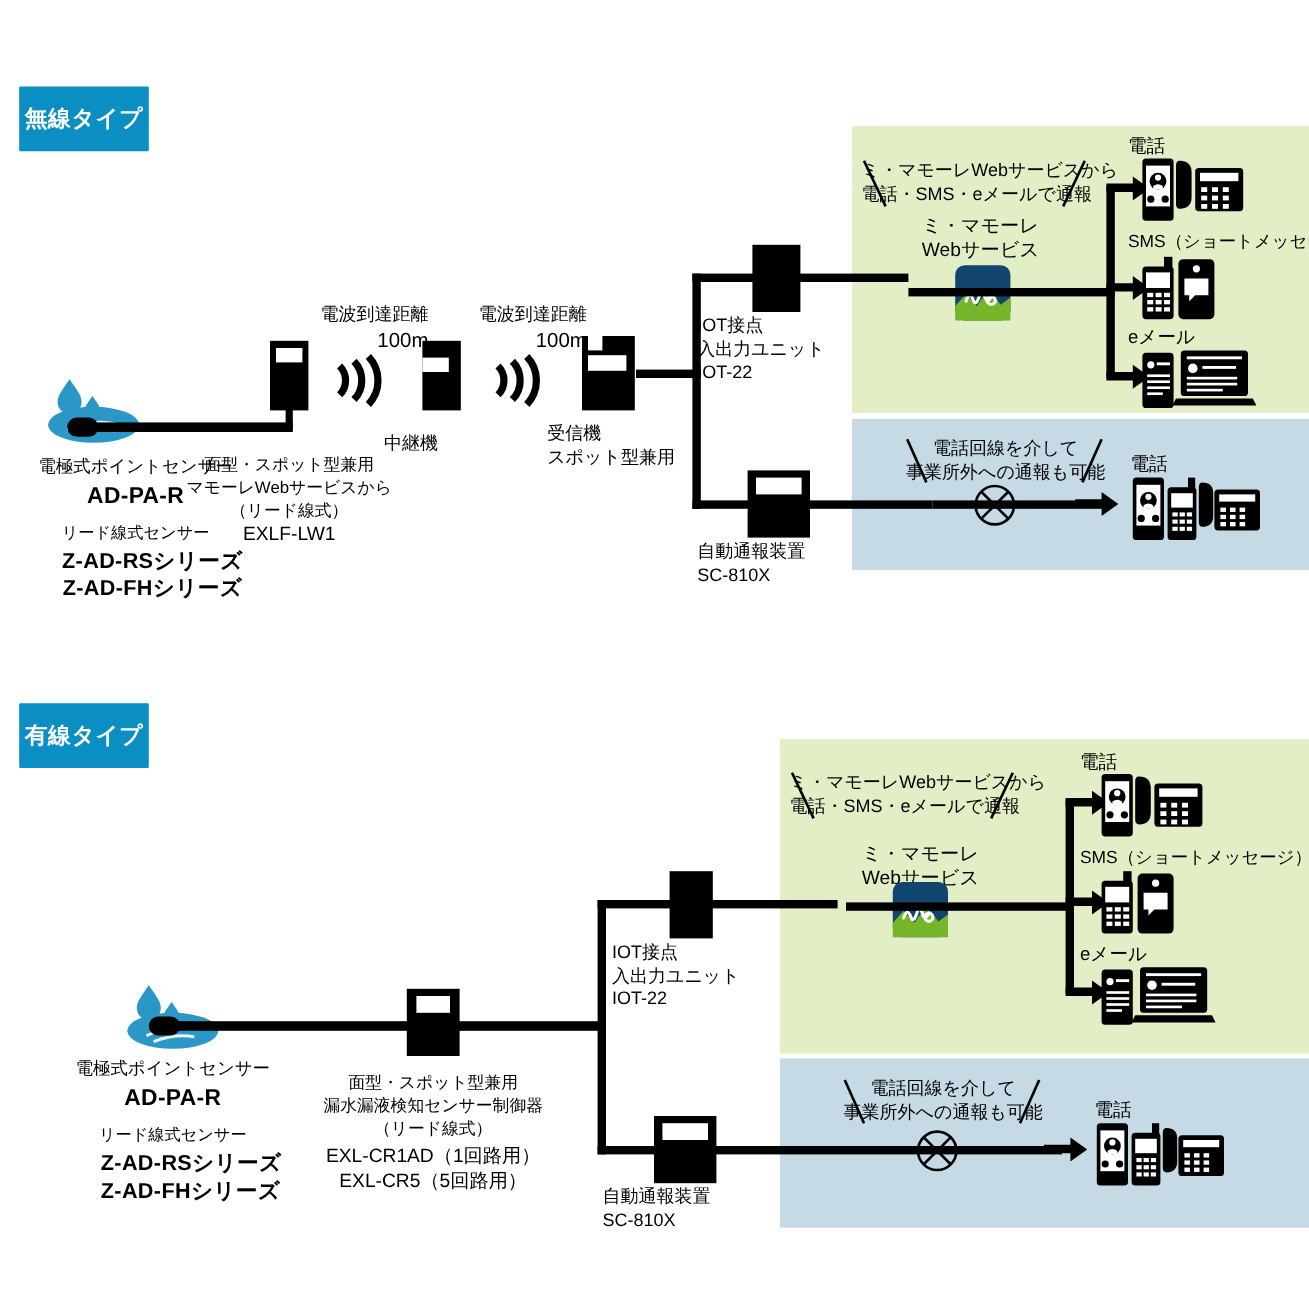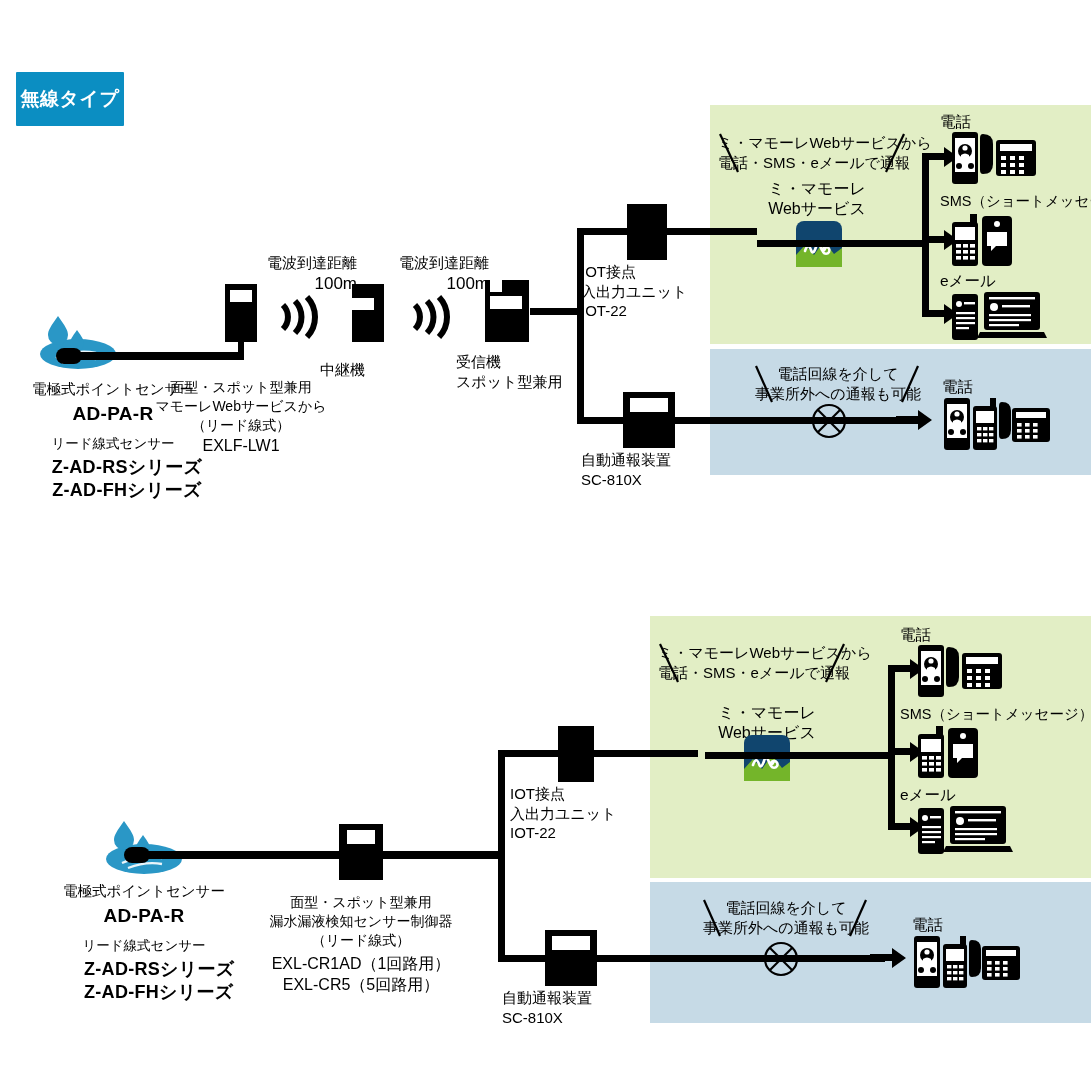--- a/index.html
+++ b/index.html
@@ -346,20 +346,23 @@
         <rect x="73" y="31" width="4.6" height="3.6"></rect>
           <rect x="81" y="31" width="4.6" height="3.6"></rect>
           <rect x="89" y="31" width="4.6" height="3.6"></rect>
         <rect x="73" y="37" width="4.6" height="3.6"></rect>
           <rect x="81" y="37" width="4.6" height="3.6"></rect>
           <rect x="89" y="37" width="4.6" height="3.6"></rect>
       </g>
     </svg>
   </div>
 
+  <div class="abs tag" style="left:16px; top:586px; width:108px; height:54px;">
+    <span>有線タイプ</span>
+  </div>
 
   <div class="abs panel-green" style="left:650px; top:616px; width:441px; height:262px;"></div>
   <div class="abs panel-blue" style="left:650px; top:882px; width:441px; height:141px;"></div>
 
   <div class="abs" style="left:92px; top:815px; width:100px; height:62px;">
     <svg width="100" height="62" viewBox="0 0 100 62">
       <ellipse cx="52" cy="44" rx="38" ry="15" fill="#2a97c6"></ellipse>
       <path d="M30 48 q20 -9 40 -5" stroke="#fff" stroke-width="2.4" fill="none" opacity="0.9"></path>
       <path d="M36 53 q18 -7 34 -4" stroke="#fff" stroke-width="2.4" fill="none" opacity="0.9"></path>
       <path d="M32 6 c-7 10 -10 14 -10 19 a10 10 0 0 0 20 0 c0 -5 -3 -9 -10 -19 z" fill="#2a97c6"></path>

